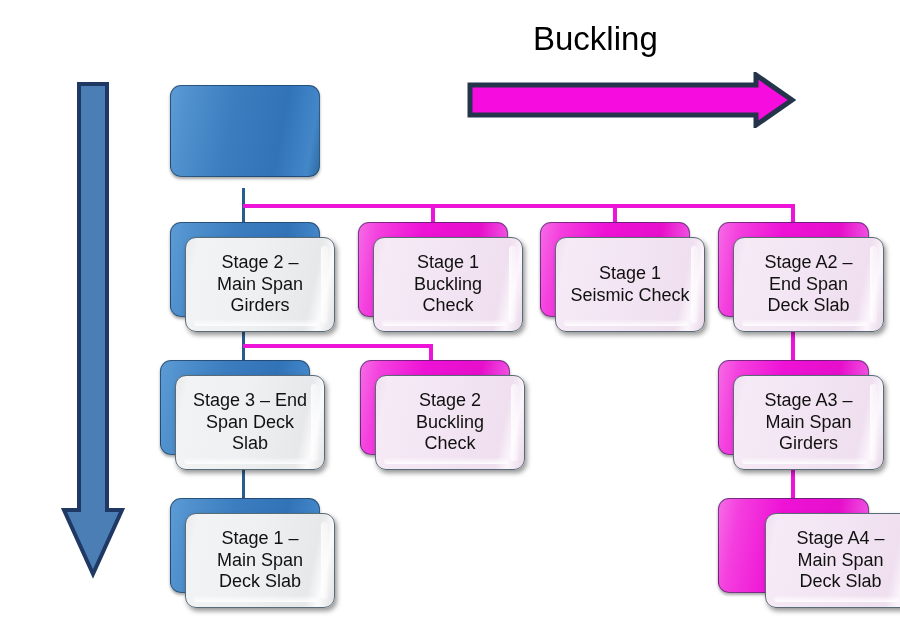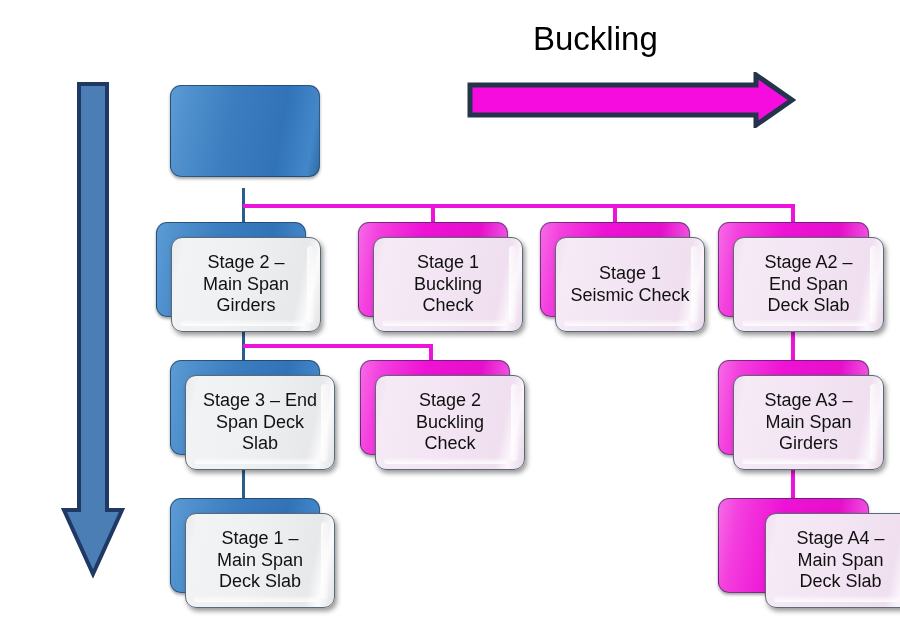--- a/index.html
+++ b/index.html
@@ -107,21 +107,21 @@
   <div class="conn magenta" style="left:243px;top:344px;width:190px;height:4px;"></div>
   <div class="conn magenta" style="left:429px;top:344px;width:4px;height:22px;"></div>
 
   <div class="conn magenta" style="left:791px;top:328px;width:4px;height:38px;"></div>
   <div class="conn magenta" style="left:791px;top:464px;width:4px;height:38px;"></div>
 
   <div class="node blue" style="left:170px;top:85px;width:165px;height:107px;">
     <div class="back" style="width:150px;height:92px;"></div>
   </div>
 
-  <div class="node blue" style="left:156px;top:222px;width:165px;height:84px;padding-left:6px;">
+  <div class="node blue" style="left:170px;top:222px;width:165px;height:84px;padding-left:6px;">
     <div class="back" style="width:150px;height:95px;"></div>
     <div class="front" style="left:15px;top:15px;width:150px;height:95px;">
       <span class="label">Stage 2 –
 Main Span
 Girders</span>
     </div>
   </div>
 
   <div class="node magenta" style="left:358px;top:222px;width:165px;height:110px;">
     <div class="back" style="width:150px;height:95px;"></div>
@@ -142,21 +142,21 @@
 
   <div class="node magenta" style="left:718px;top:222px;width:166px;height:79px;">
     <div class="back" style="width:151px;height:95px;"></div>
     <div class="front" style="left:15px;top:15px;width:151px;height:95px;">
       <span class="label">Stage A2 –
 End Span
 Deck Slab</span>
     </div>
   </div>
 
-  <div class="node blue" style="left:170px;top:360px;width:165px;height:110px;">
+  <div class="node blue" style="left:160px;top:360px;width:165px;height:110px;">
     <div class="back" style="width:150px;height:95px;"></div>
     <div class="front" style="left:15px;top:15px;width:150px;height:95px;">
       <span class="label">Stage 3 – End
 Span Deck
 Slab</span>
     </div>
   </div>
 
   <div class="node magenta" style="left:360px;top:360px;width:138px;height:110px;">
     <div class="back" style="width:150px;height:95px;"></div>

